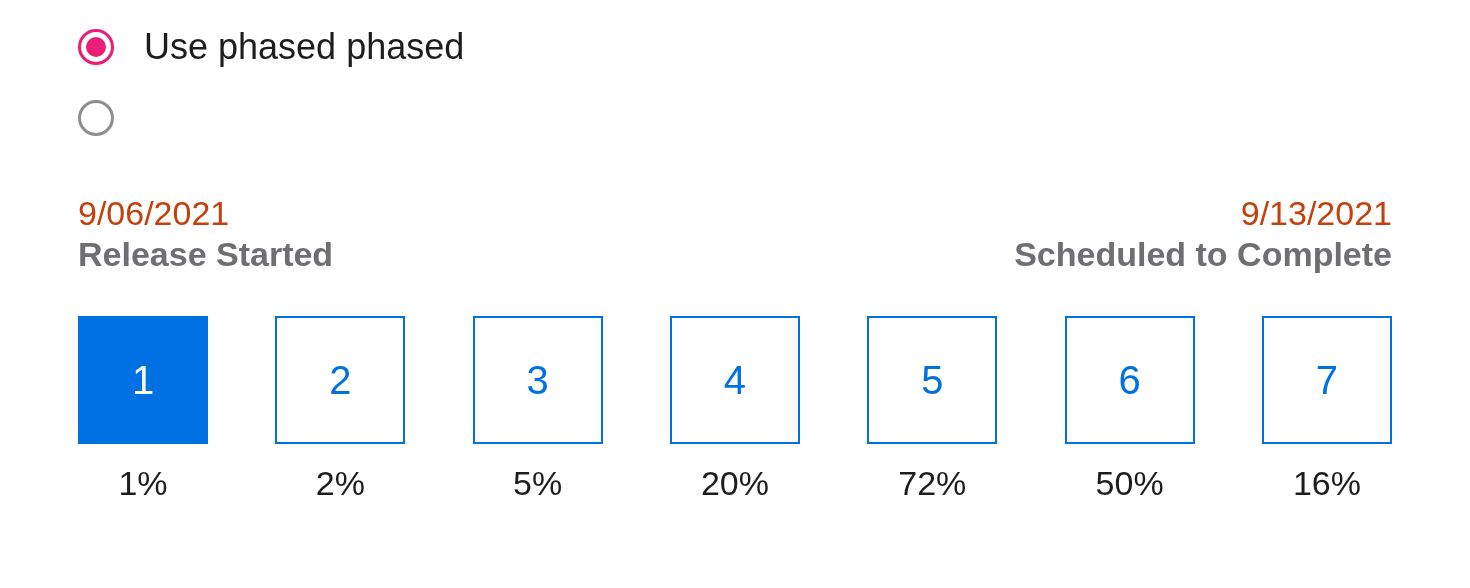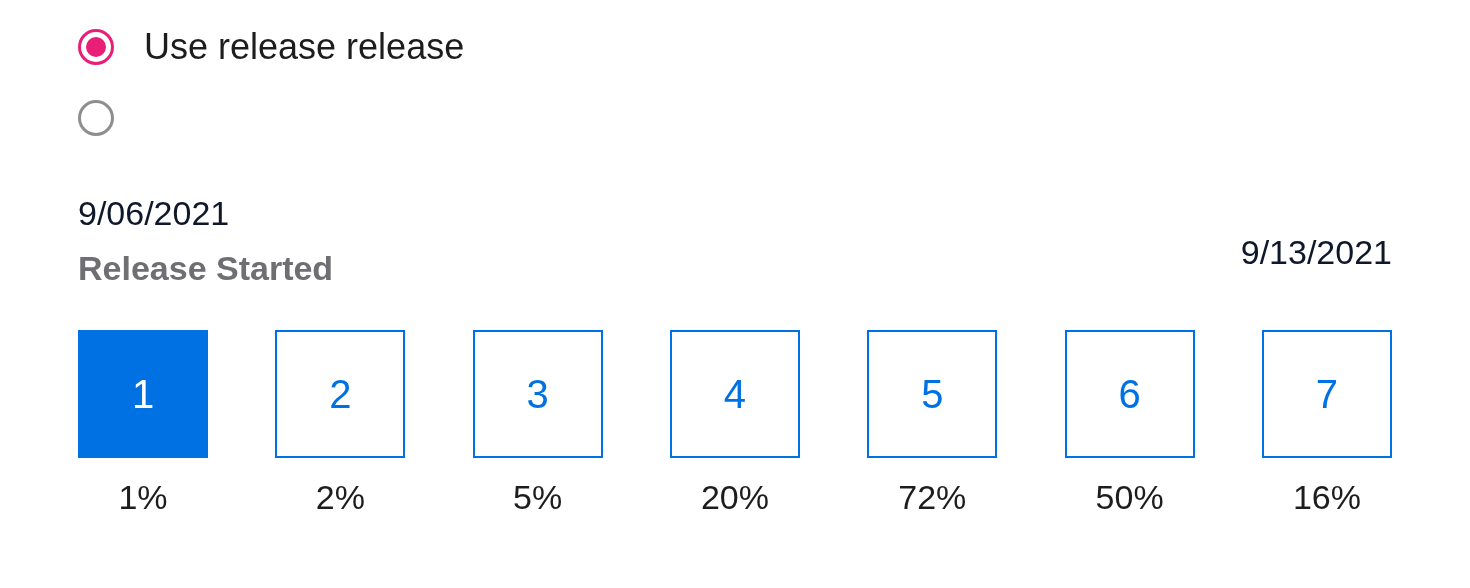--- a/index.html
+++ b/index.html
@@ -58,23 +58,23 @@
     .date-left, .date-right {
       display: flex;
       flex-direction: column;
     }
     .date-right {
       align-items: flex-end;
       justify-content: flex-end;
     }
     .date-value {
       font-size: 34px;
-      color: #0f172a;
+      color: #c2410c;
       font-weight: 400;
-      margin-bottom: 16px;
+      margin-bottom: 2px;
     }
     .date-label {
       font-size: 34px;
       color: #6e6e73;
       font-weight: 700;
     }
     .days-row {
       display: flex;
       justify-content: space-between;
       margin-top: 42px;
@@ -107,34 +107,35 @@
     }
   </style>
 </head>
 <body>
 
 <div class="radio-group">
   <div class="radio-item">
     <div class="radio-circle selected">
       <div class="radio-dot"></div>
     </div>
-    <span class="radio-label">Use release release</span>
+    <span class="radio-label">Use phased phased</span>
   </div>
   <div class="radio-item">
     <div class="radio-circle"></div>
   </div>
 </div>
 
 <div class="dates-row">
   <div class="date-left">
     <span class="date-value">9/06/2021</span>
     <span class="date-label">Release Started</span>
   </div>
   <div class="date-right">
     <span class="date-value">9/13/2021</span>
+    <span class="date-label">Scheduled to Complete</span>
   </div>
 </div>
 
 <div class="days-row">
   <div class="day-item">
     <div class="day-box active">1</div>
     <span class="day-percent">1%</span>
   </div>
   <div class="day-item">
     <div class="day-box">2</div>

